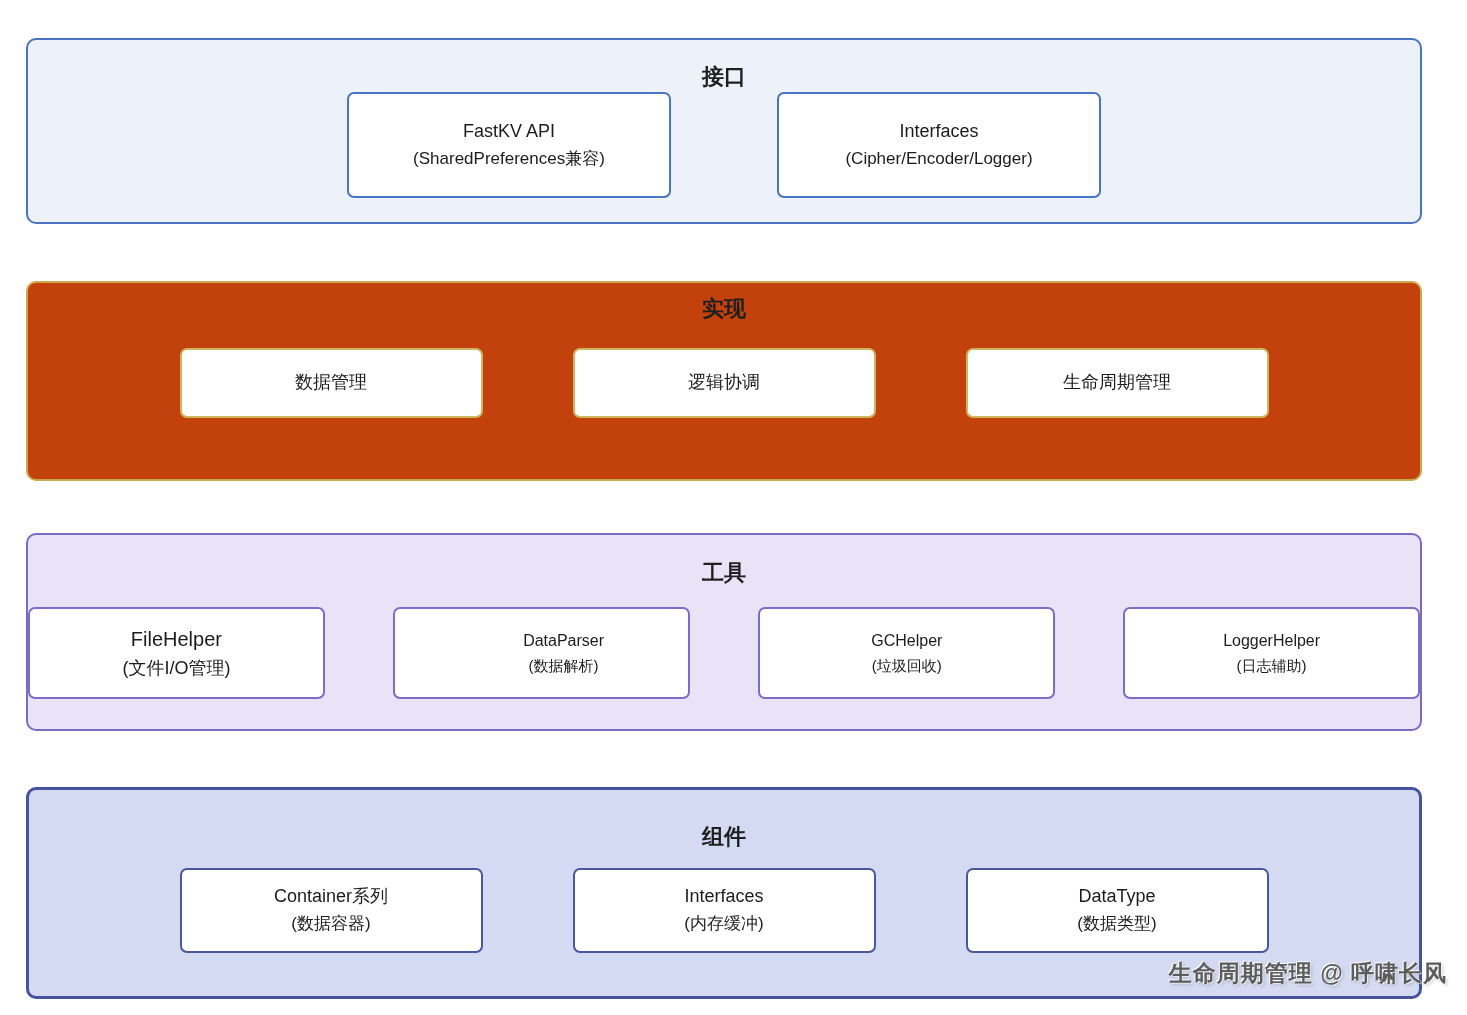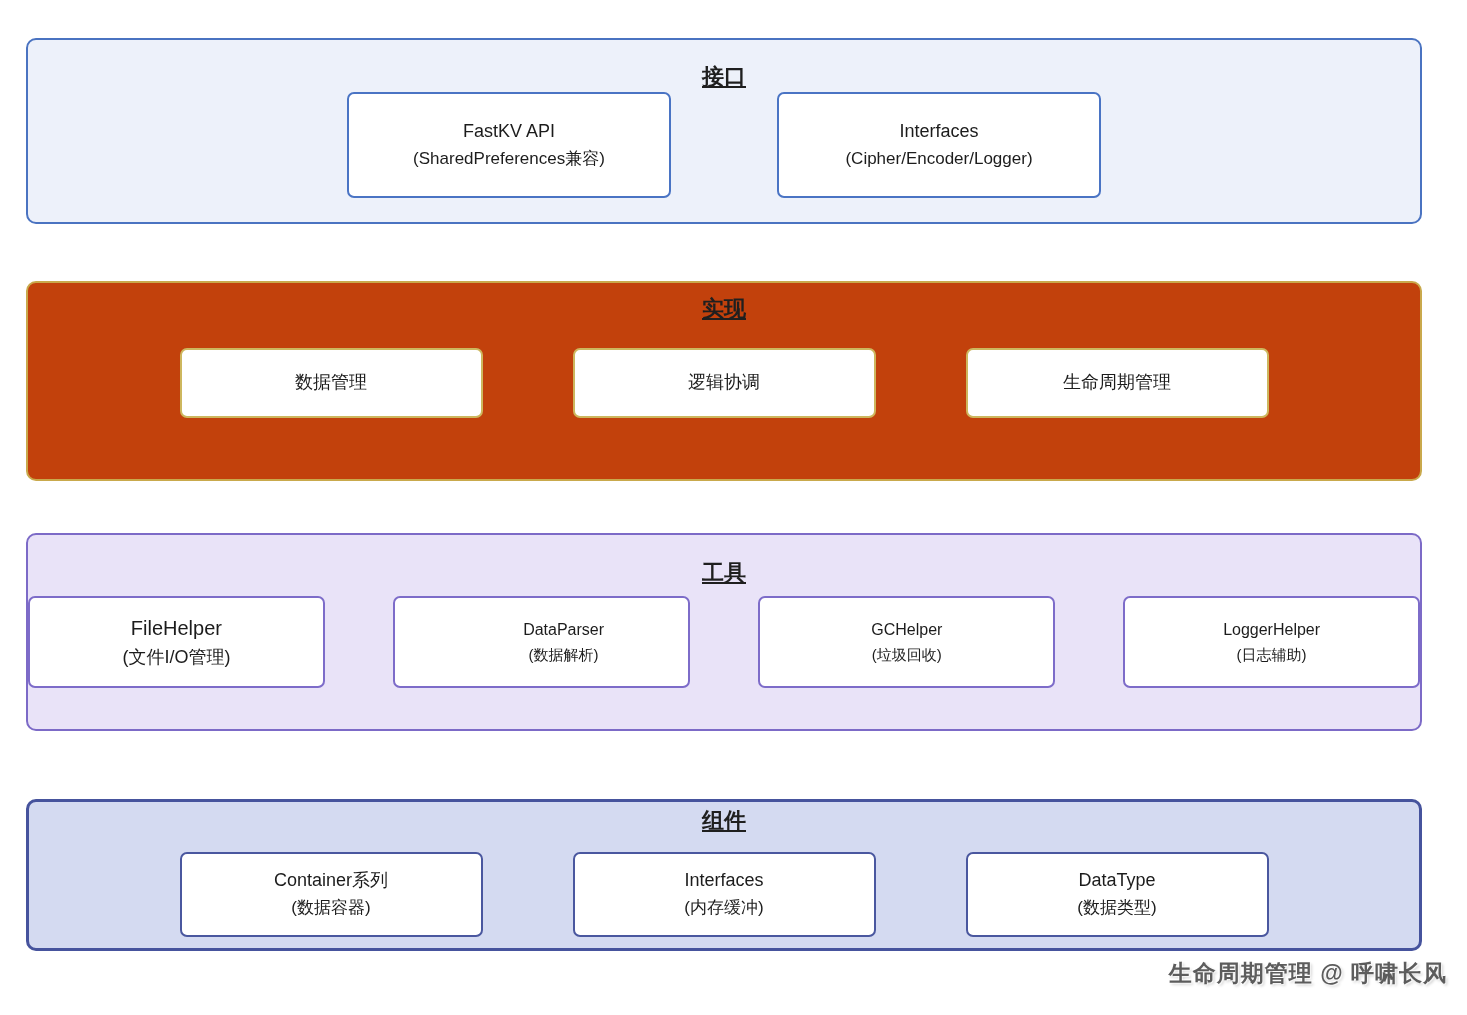--- a/index.html
+++ b/index.html
@@ -22,39 +22,38 @@
     box-sizing: border-box;
     border-radius: 10px;
     border-style: solid;
     display: flex;
     flex-direction: column;
     align-items: center;
   }
   .layer-0 { top: 38px;  height: 186px; border-width: 2.5px; padding-top: 24px; }
   .layer-1 { top: 281px; height: 200px; border-width: 2px;   padding-top: 13px; }
   .layer-2 { top: 533px; height: 198px; border-width: 2px;   padding-top: 25px; }
-  .layer-3 { top: 787px; height: 152px; border-width: 3px;   padding-top: 6px; margin-top: 12px; }
+  .layer-3 { top: 787px; height: 212px; border-width: 3px;   padding-top: 34px; }
 
   .layer-title {
     margin: 0;
     font-size: 22px;
     line-height: 26px;
     font-weight: 700;
     color: #1f1f1f;
     text-align: center;
-    text-decoration: underline;
   }
   .box-row {
     display: flex;
     justify-content: center;
     width: 100%;
   }
   .layer-0 .box-row { gap: 106px; margin-top: 2px; }
   .layer-1 .box-row { gap: 90px;  margin-top: 26px; }
-  .layer-2 .box-row { gap: 68px;  margin-top: 10px; }
+  .layer-2 .box-row { gap: 68px;  margin-top: 21px; }
   .layer-3 .box-row { gap: 90px;  margin-top: 18px; }
 
   .box {
     box-sizing: border-box;
     background: #ffffff;
     border: 2.5px solid;
     border-radius: 7px;
     display: flex;
     flex-direction: column;
     align-items: center;

